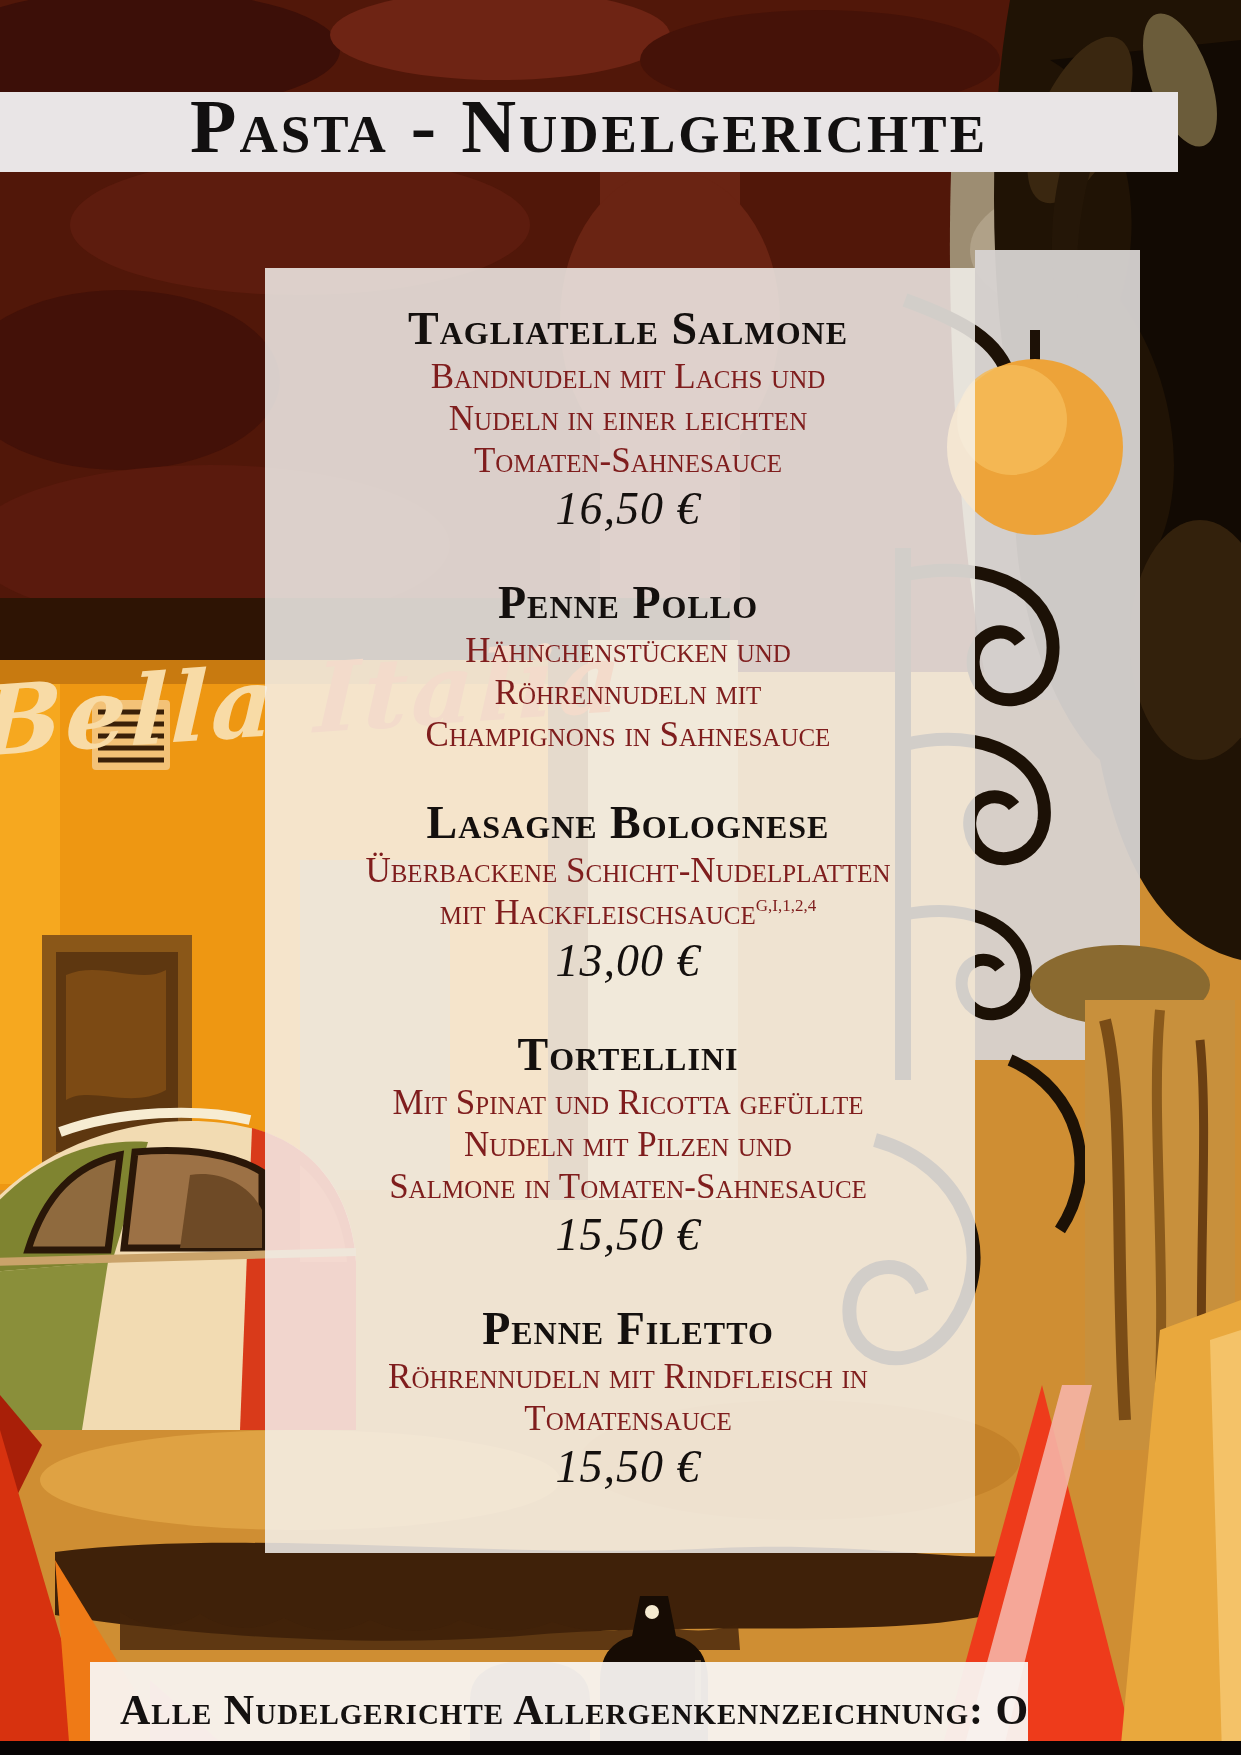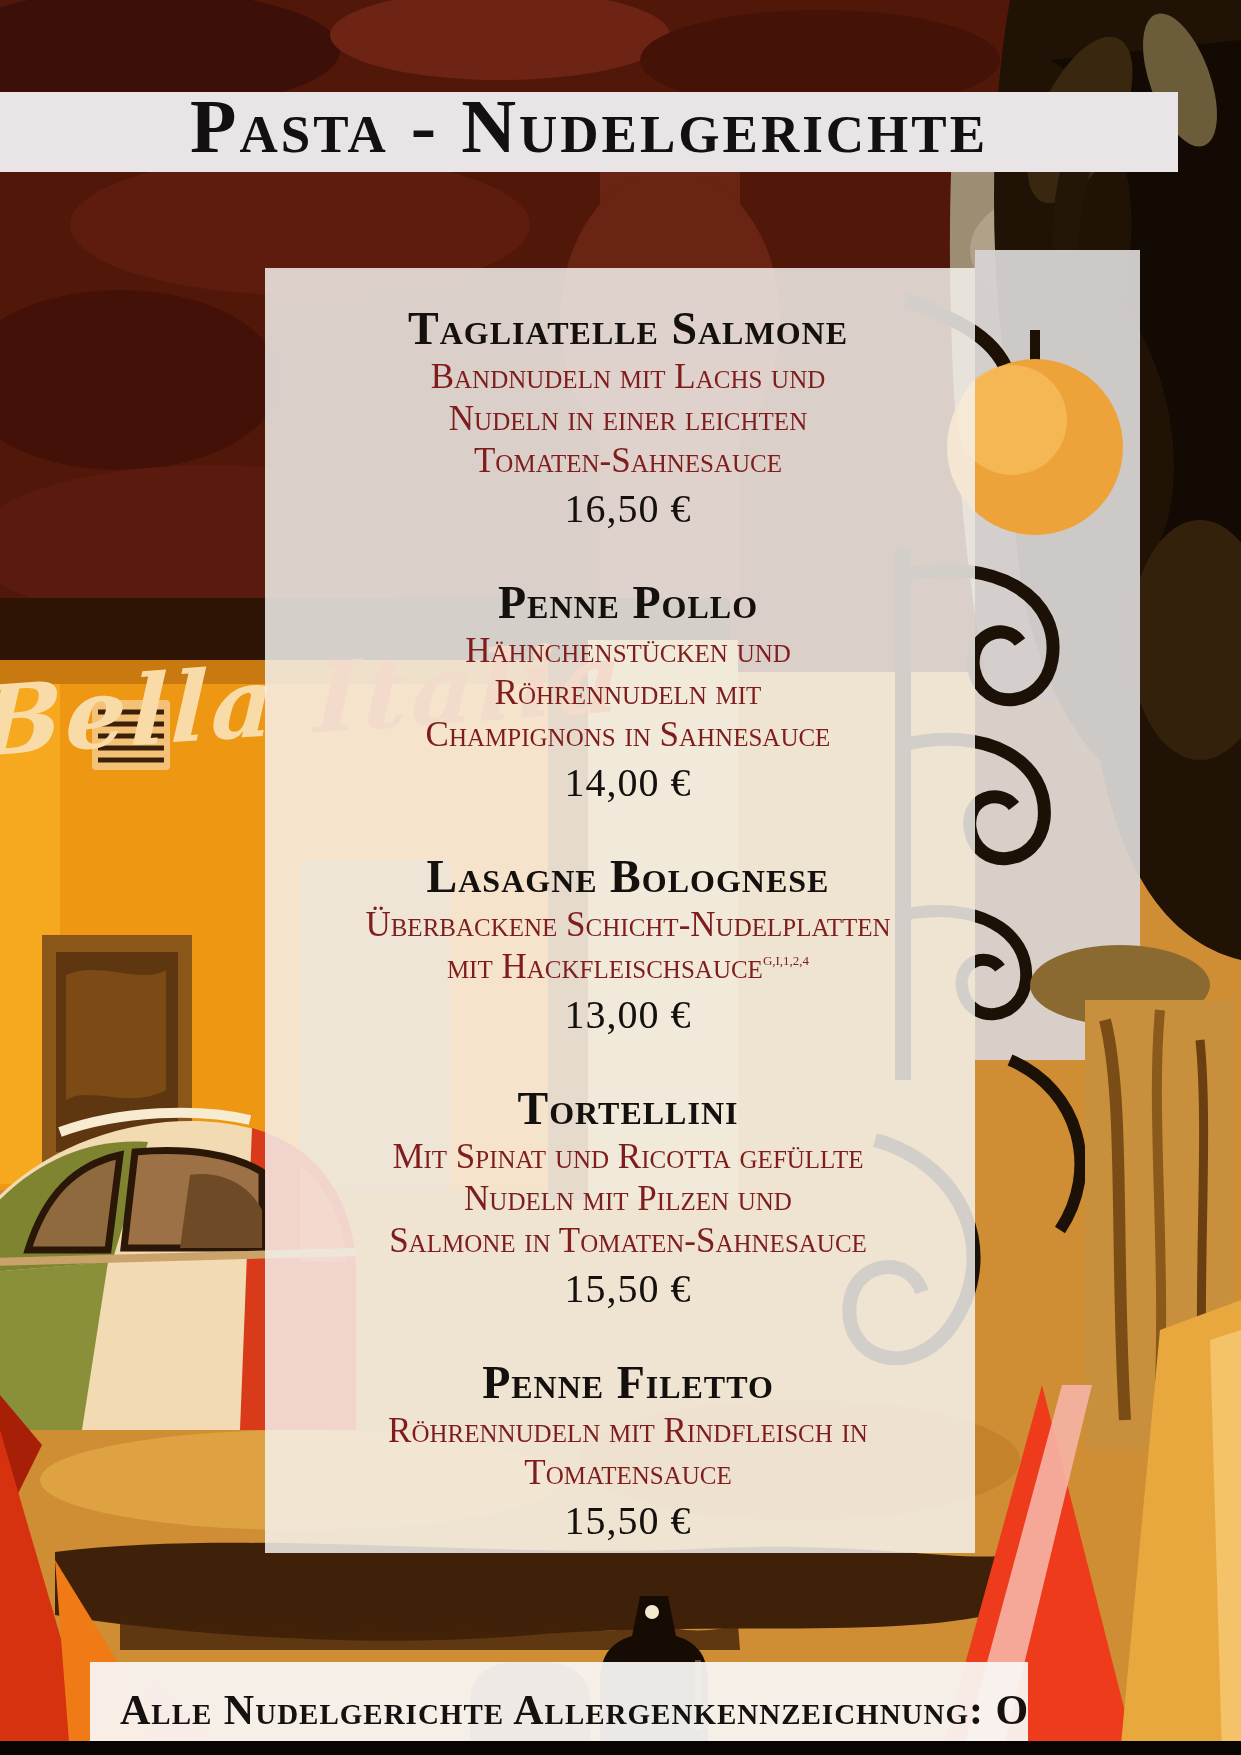--- a/index.html
+++ b/index.html
@@ -50,26 +50,27 @@
   .item{margin:0 0 40px 16px;}
   .item .name{
     margin:0;font-size:46px;line-height:54px;font-weight:600;
     font-variant:small-caps;letter-spacing:1px;color:#14100e;
   }
   .desc-line{
     font-size:35px;line-height:42px;font-weight:500;
     font-variant:small-caps;white-space:nowrap;color:#7f1d1d;
   }
   .desc-line sup{
-    font-size:13px;font-variant:normal;letter-spacing:0;
+    font-size:17px;font-variant:normal;letter-spacing:0;
     vertical-align:super;line-height:0;
   }
   .price{
-    font-size:40px;line-height:54px;font-weight:500;color:#14100e;
+    font-size:46px;line-height:54px;font-weight:500;color:#14100e;
     letter-spacing:1px;
+    font-style:italic;
   }
   
   .footer{
     position:absolute;left:90px;top:1618px;width:938px;height:95px;z-index:3;
     background:var(--footer-bg);
     display:flex;align-items:center;box-sizing:border-box;padding-left:30px;margin-top:44px;
   }
   .footer .note{
     font-size:42px;font-weight:600;font-variant:small-caps;
     letter-spacing:1px;color:#141110;white-space:nowrap;
@@ -214,21 +215,20 @@
       <div class="price">16,50 €</div>
     </section>
 
     <section class="item">
       <h2 class="name">Penne Pollo</h2>
       <div class="desc">
             <div class="desc-line">Hähnchenstücken und</div>
             <div class="desc-line">Röhrennudeln mit</div>
             <div class="desc-line">Champignons in Sahnesauce</div>
           </div>
-      <div class="price">14,00 €</div>
     </section>
 
     <section class="item">
       <h2 class="name">Lasagne Bolognese</h2>
       <div class="desc">
             <div class="desc-line">Überbackene Schicht-Nudelplatten</div>
             <div class="desc-line">mit Hackfleischsauce<sup>G,I,1,2,4</sup></div>
           </div>
       <div class="price">13,00 €</div>
     </section>

